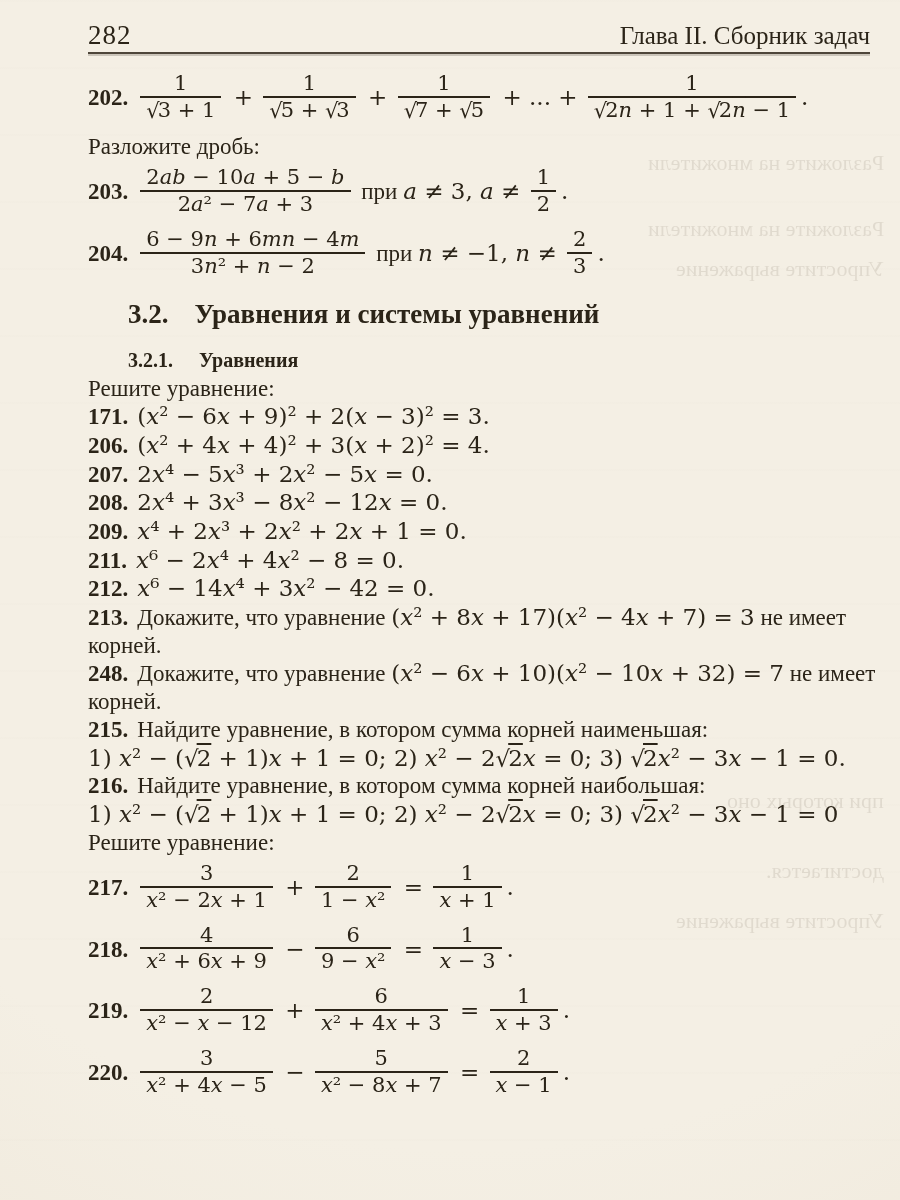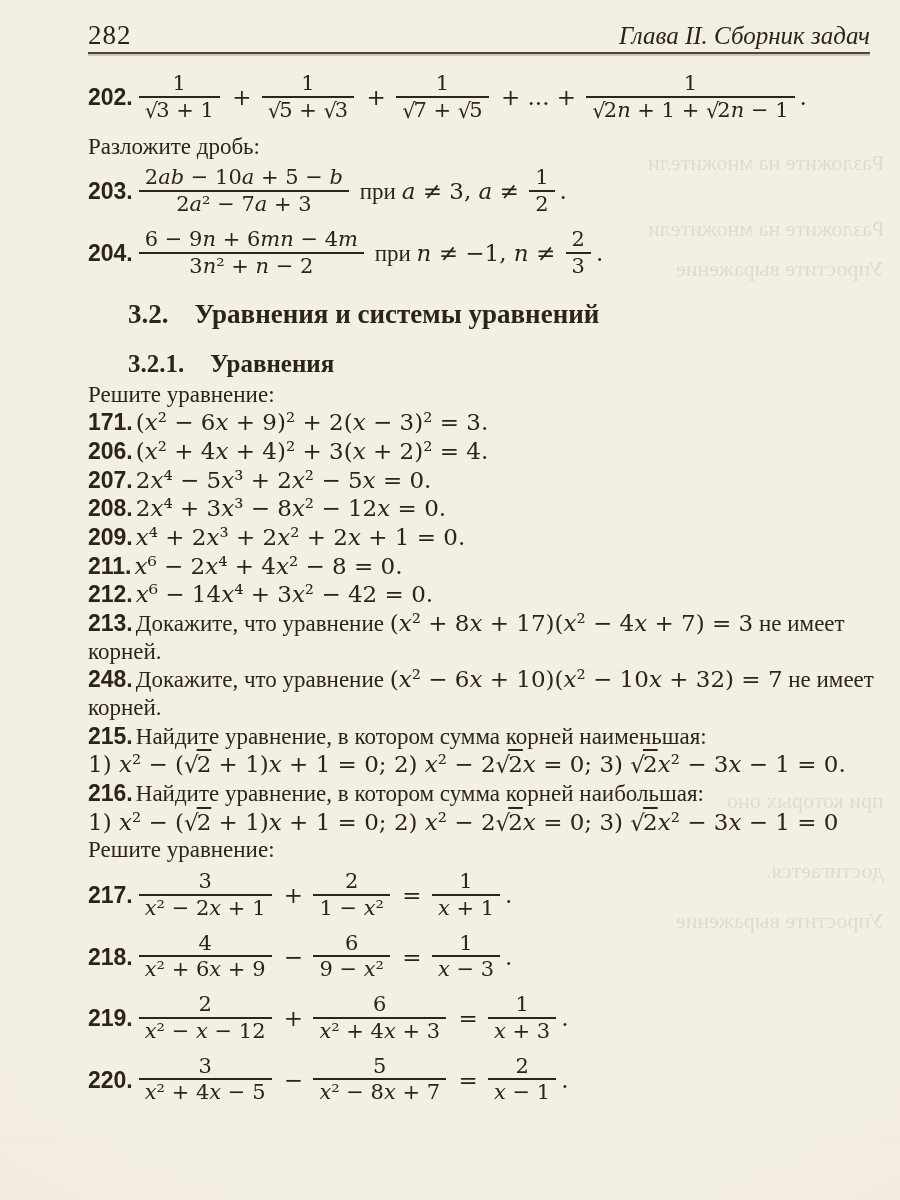--- a/index.html
+++ b/index.html
@@ -16,42 +16,42 @@
     content:""; position:absolute; inset:0; pointer-events:none; opacity:.35;
     background:repeating-linear-gradient(180deg, rgba(120,108,88,.03) 0 2px, transparent 2px 67px);
   }
 
   .hdr{
     position:absolute; left:88px; right:30px; top:20px; height:34px;
     display:flex; justify-content:space-between; align-items:baseline;
     border-bottom:2px solid #4e463a; box-shadow:0 2px 0 rgba(78,70,58,.25);gap:21px;
   }
   .pagenum{ font-size:27px; letter-spacing:1px; }
-  .chapter{ font-style:italic; font-size:25px; }
+  .chapter{ font-size:25px; }
 
   .content{ position:absolute; left:88px; right:24px; top:66px; }
 
   .line{ font-size:23px; line-height:1.16; margin:1px 0; white-space:nowrap; }
-  .pn{ font-weight:bold; margin-right:3px; font-family:Liberation Sans, sans-serif; }
+  .pn{ font-weight:bold; margin-right:9px; font-family:Liberation Serif, serif; }
   .m{ font-family:"DejaVu Serif", serif; }
   .m i{ font-style:italic; }
 
   .frac{ display:inline-block; vertical-align:middle; text-align:center;
          margin:2px 5px 2px 3px; transform:translateY(-3px); }
   .fn,.fd{ display:block; font-size:21px; line-height:1.18; padding:0 6px; }
   .fd{ border-top:2px solid #2b2418; }
   .tall{ margin:6px 0; }
 
   .sq{ white-space:nowrap; }
   .sq .rd{ display:inline-block; margin-right:-2px; transform:translateY(1px); }
   .sq .ov{ text-decoration:overline; }
 
   .h1,.h2{ font-family:Liberation Serif, serif; font-weight:700; padding-left:40px; }
   .h1{ font-size:27px; margin:16px 0 4px; }
-  .h2{ font-size:25px; margin:18px 0 4px; }
+  .h2{ font-size:20px; margin:18px 0 4px; }
   .hn{ margin-right:26px; }
 
   .ghost{
     position:absolute; right:16px; transform:scaleX(-1);
     color:#77695a; opacity:.15; font-size:22px; white-space:nowrap;
     filter:blur(.5px); pointer-events:none;
   }
   .g0{ top:150px; } .g1{ top:216px; } .g2{ top:256px; }
   .g3{ top:788px; } .g4{ top:858px; } .g5{ top:908px; }
 </style>

